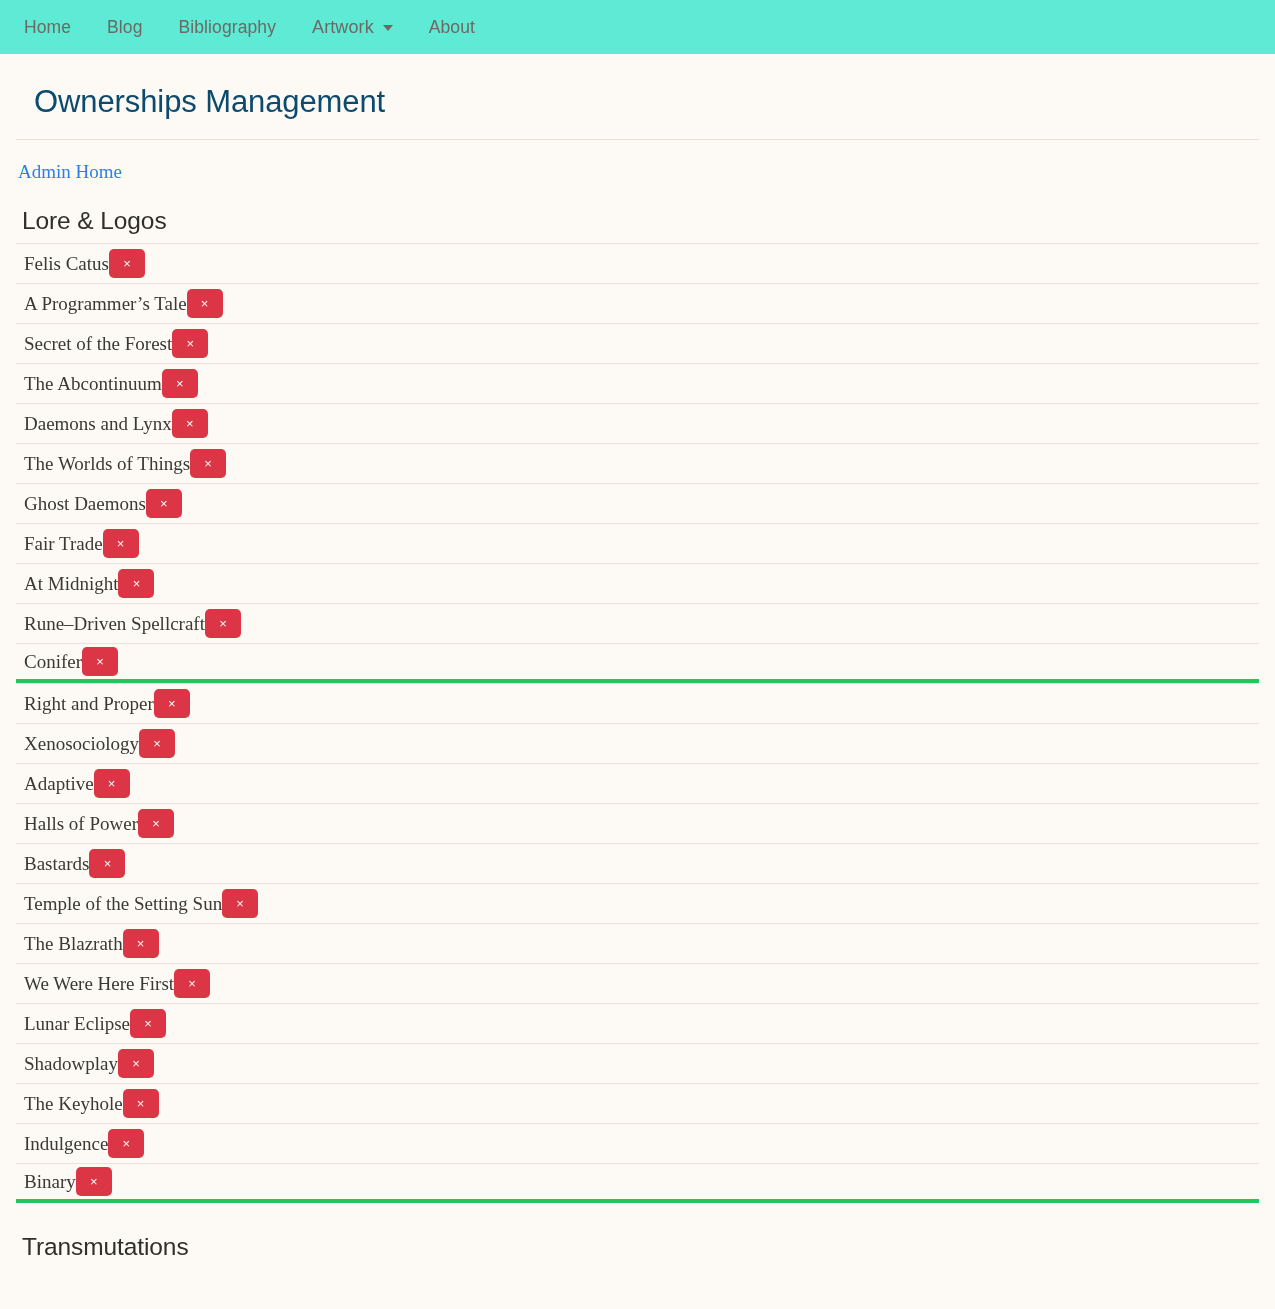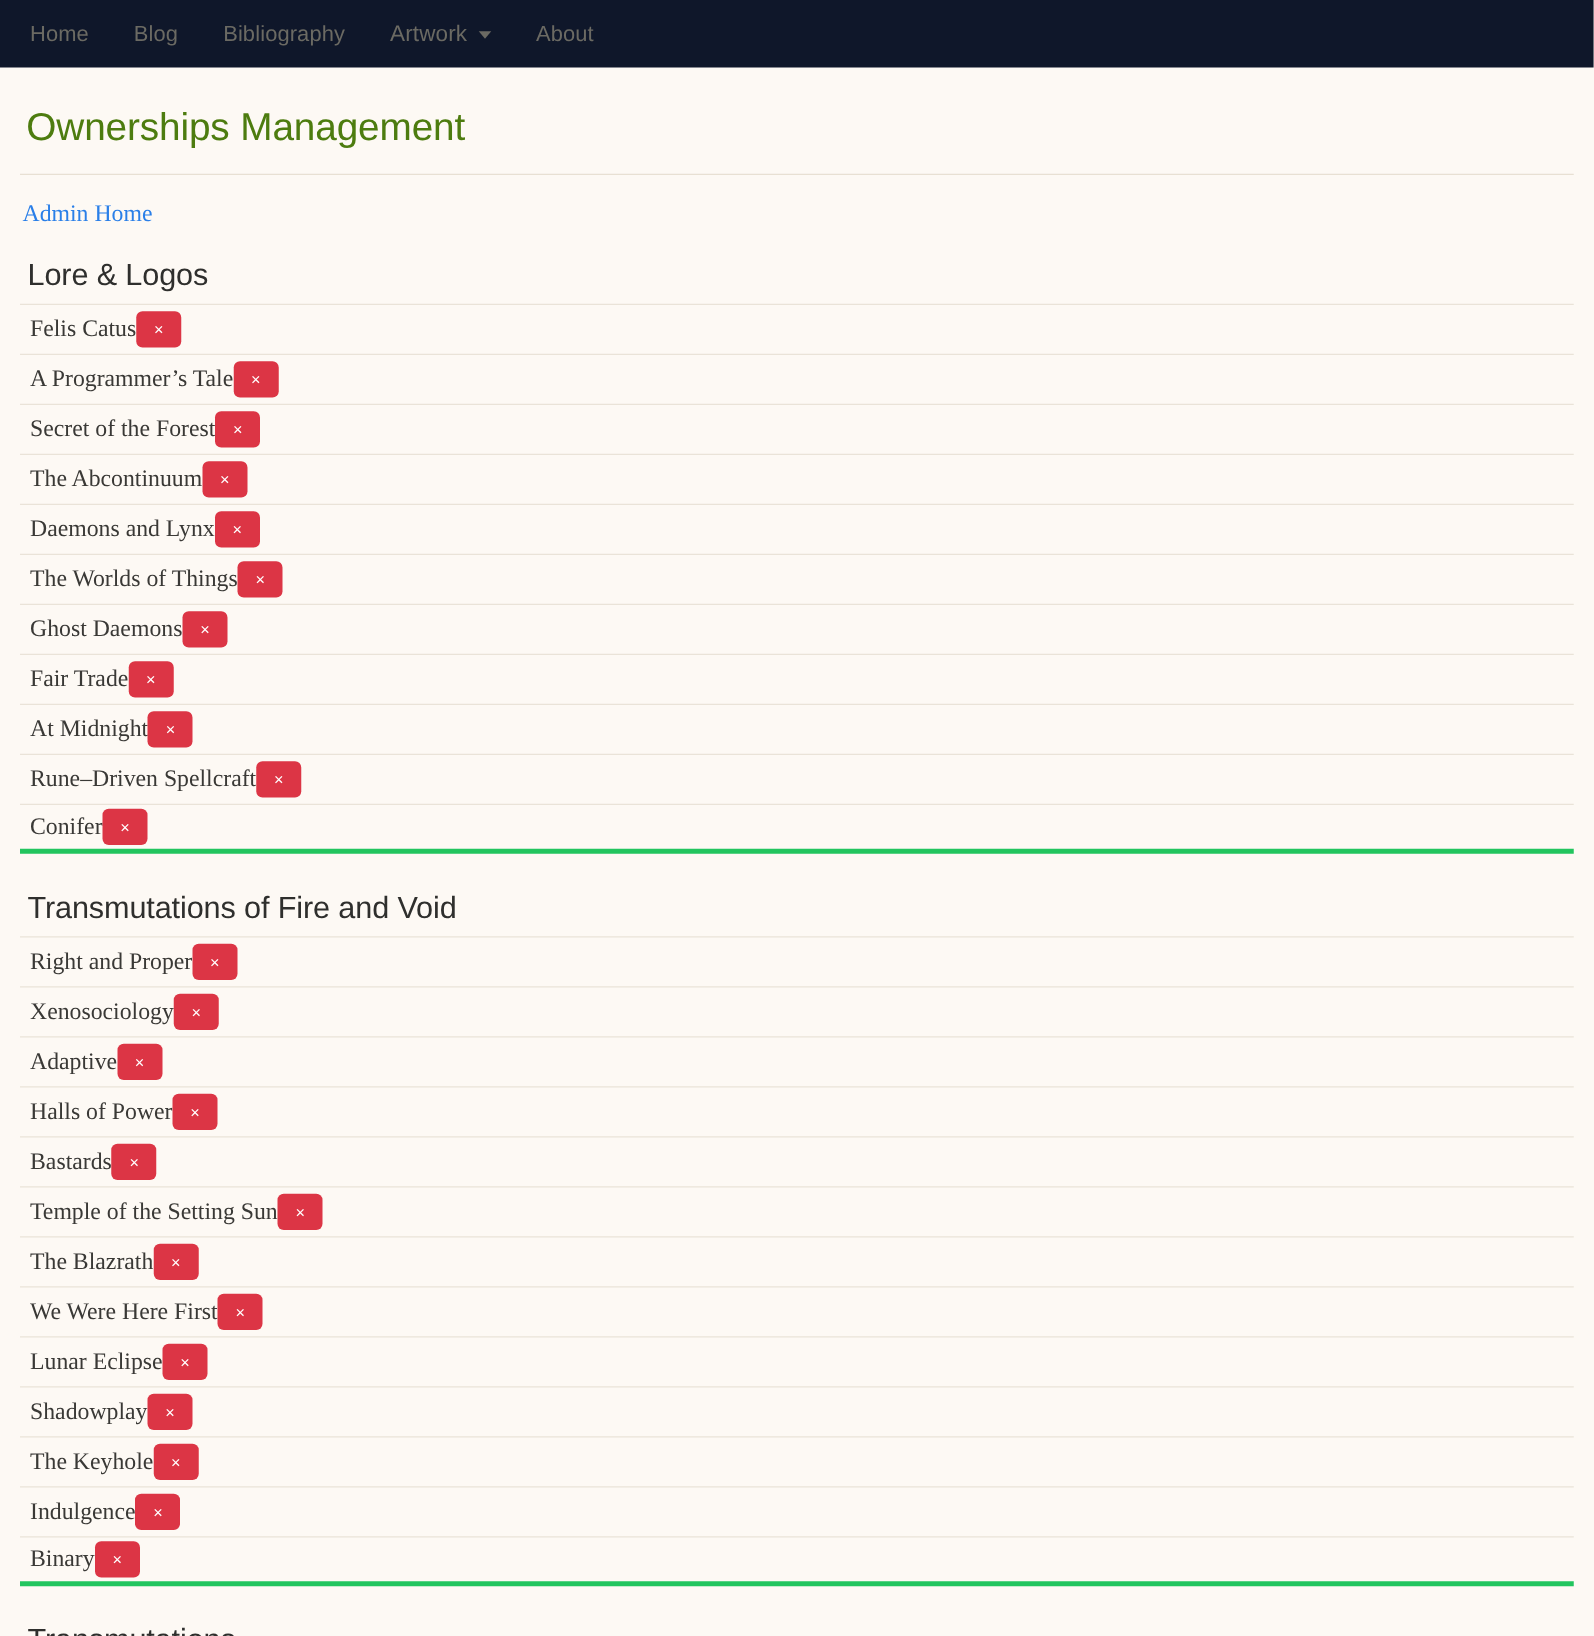--- a/index.html
+++ b/index.html
@@ -10,21 +10,21 @@
     width: 1275px;
     min-height: 1309px;
     background: #fdf9f4;
     font-family: "Liberation Sans", sans-serif;
     color: #3a3a38;
     overflow: hidden;
   }
 
   
   .navbar {
-    background: #0f172a;
+    background: #5eead4;
     height: 54px;
     display: flex;
     align-items: flex-end;
     padding: 0 0 0 18px;
     box-sizing: border-box;
   }
   .nav-items {
     display: flex;
     align-items: center;
   }
@@ -61,22 +61,22 @@
   
   .container {
     padding: 0 16px;
     box-sizing: border-box;
     width: 1275px;
   }
 
   .page-title {
     font-size: 31px;
     font-weight: 400;
-    color: #4d7c0f;
-    margin: 30px 0 0 5px;
+    color: #0c4a6e;
+    margin: 30px 0 0 18px;
     letter-spacing: -.1px;
   }
   .title-rule {
     border: 0;
     border-top: 1px solid #e8e0d3;
     margin: 19px 0 0 0;
     width: 100%;
   }
 
   .admin-link {
@@ -199,21 +199,20 @@
         </div>
         <div class="list-row">
           <span class="list-label">Rune–Driven Spellcraft</span>
           <button class="del-btn">×</button>
         </div>
         <div class="list-row">
           <span class="list-label">Conifer</span>
           <button class="del-btn">×</button>
         </div>
       </div>
-      <h2 class="section-heading tight">Transmutations of Fire and Void</h2>
       <div class="list-group">
         <div class="list-row">
           <span class="list-label">Right and Proper</span>
           <button class="del-btn">×</button>
         </div>
         <div class="list-row">
           <span class="list-label">Xenosociology</span>
           <button class="del-btn">×</button>
         </div>
         <div class="list-row">

